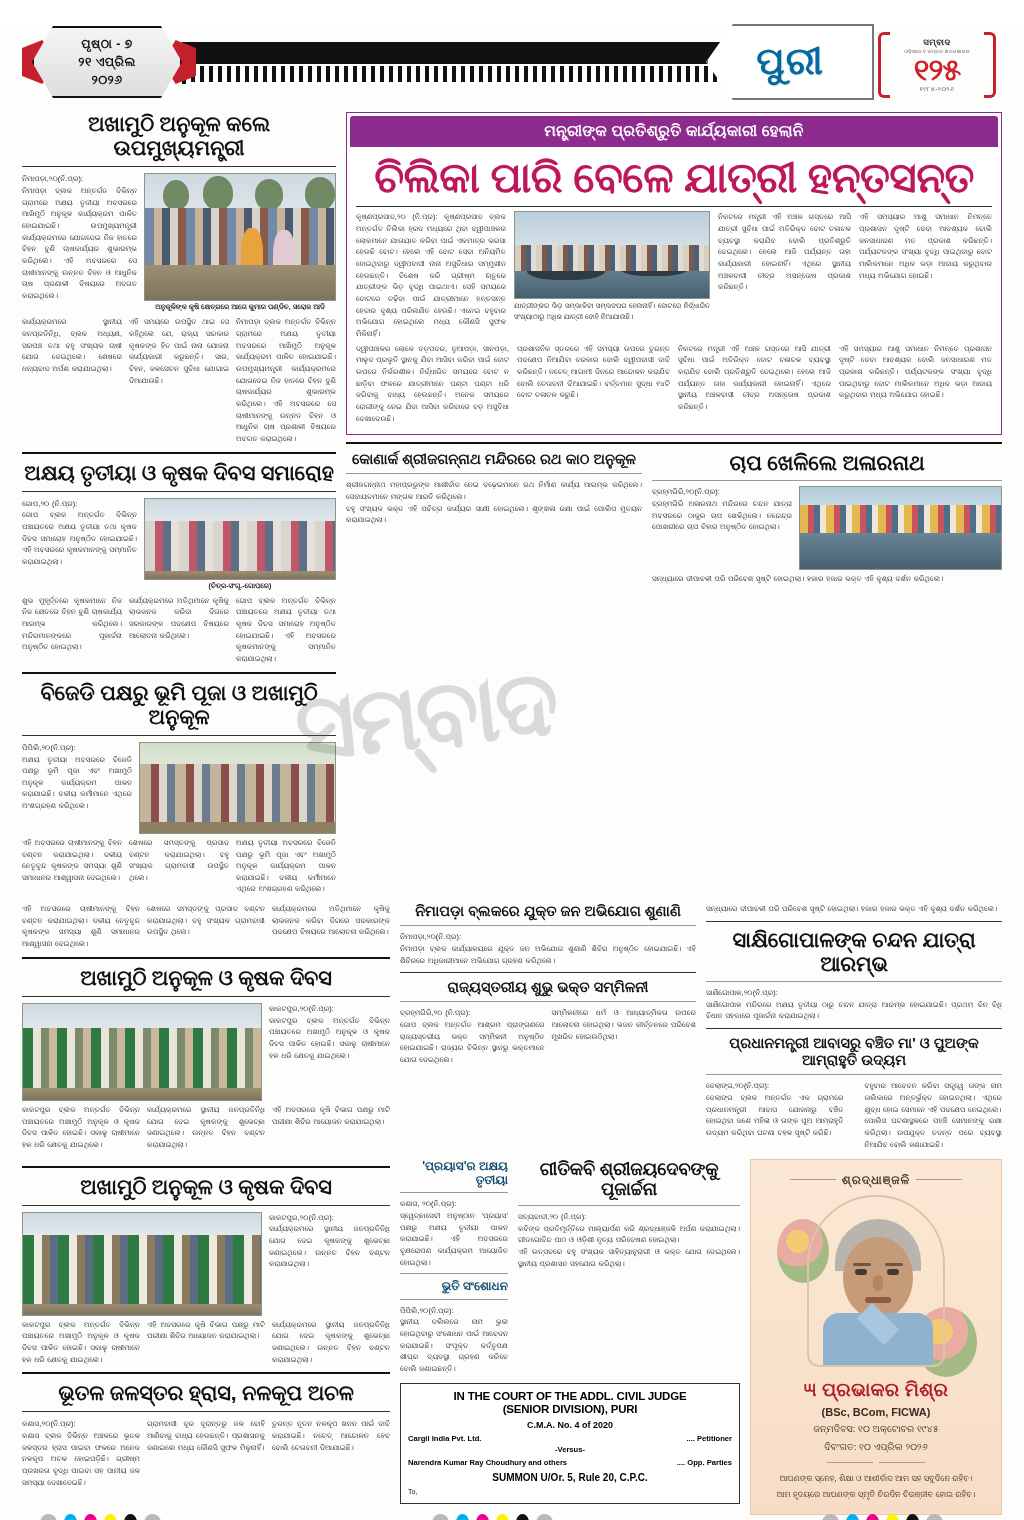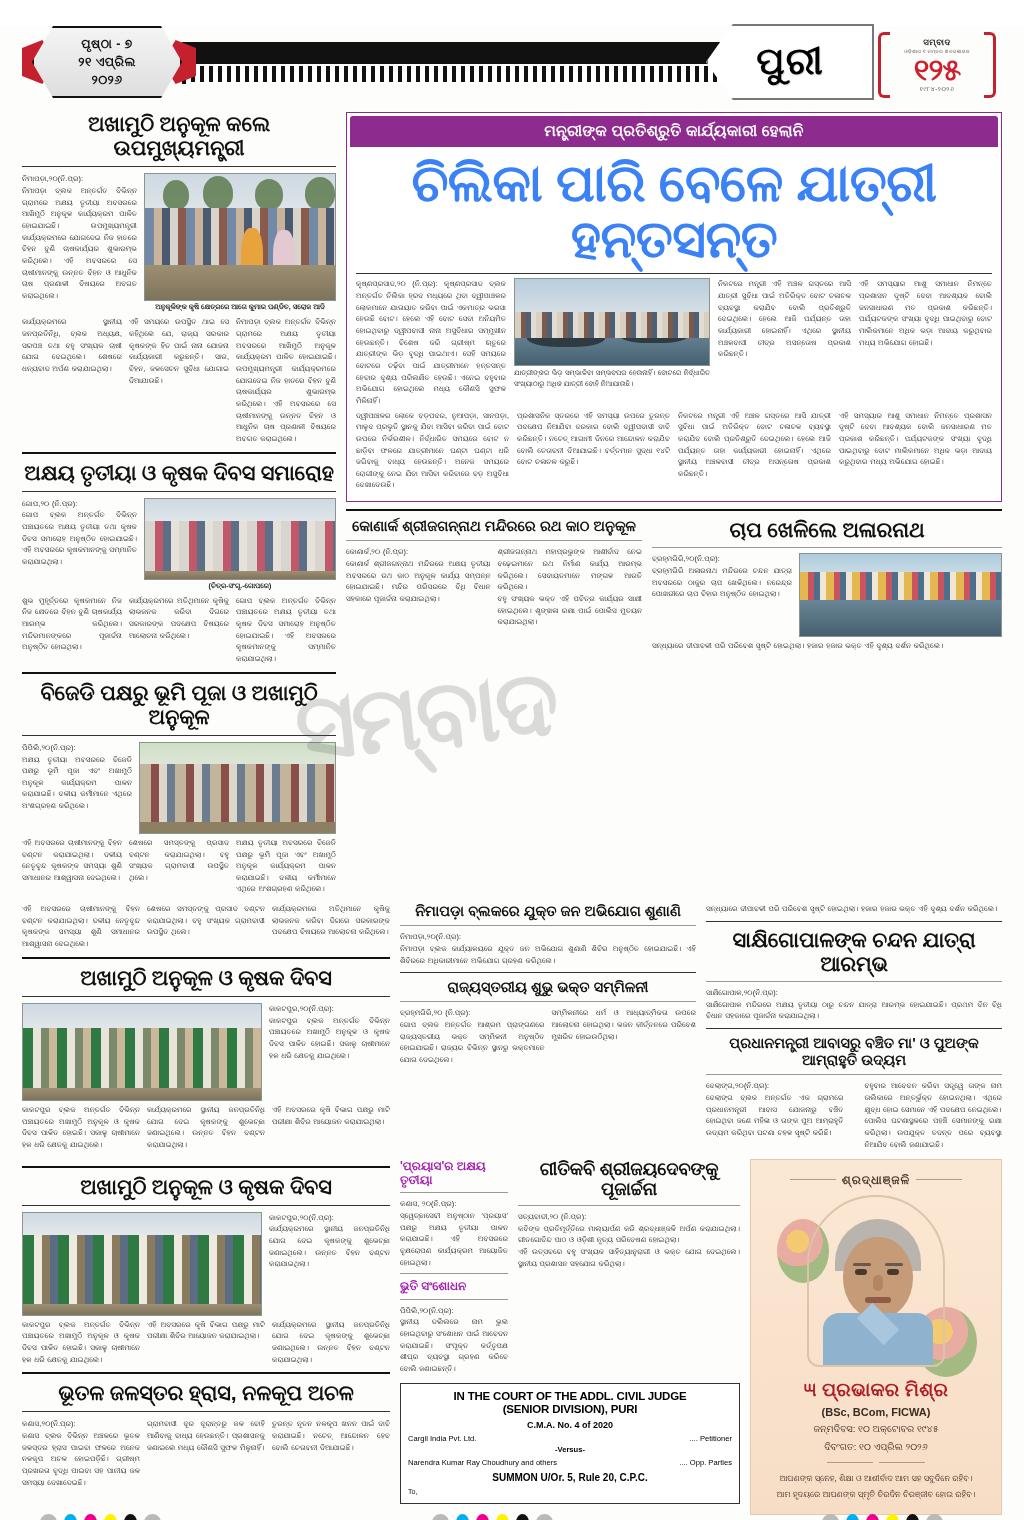--- a/index.html
+++ b/index.html
@@ -46,21 +46,21 @@
     border-top:2px solid #fff; border-bottom:2px solid #fff;
   }
   .city-plate {
     position: absolute; right: 128px; top: -2px; width: 168px; height: 76px;
     background: #fff; border: 2px solid #777;
     clip-path: polygon(16% 0,100% 0,100% 100%,16% 100%,0 50%);
     display: flex; align-items: center; justify-content: center;
     z-index: 4;
   }
   .city-plate .city {
-    font-size: 38px; font-weight: bold; color: #000000; letter-spacing: 1px;
+    font-size: 38px; font-weight: bold; color: #0369a1; letter-spacing: 1px;
     text-shadow: 1px 1px 0 #ddd;
   }
   .anniv {
     position: absolute; right: 6px; top: 0; width: 118px; height: 78px;
     display: flex; flex-direction: column; align-items: center; justify-content: center;
     z-index: 4;
   }
   .anniv .brk { position:absolute; top:6px; bottom:6px; width:12px; border:3px solid #c5202e; }
   .anniv .brk.l { left: 0; border-right: none; border-radius: 6px 0 0 6px;}
   .anniv .brk.r { right: 0; border-left: none; border-radius: 0 6px 6px 0;}
@@ -75,25 +75,25 @@
   .colblock { }
   .hl-med {
     font-size: 21px; font-weight: bold; color: #111; line-height: 1.15;
     text-align: center; letter-spacing: -.2px;
   }
   .hl-sm {
     font-size: 14.5px; font-weight: bold; color: #111; line-height: 1.18;
     text-align: center;
   }
   .hl-xs {
-    font-size: 12px; font-weight: bold; color: #a21caf; line-height: 1.2;
-    text-align: left;
+    font-size: 12px; font-weight: bold; color: #0c4a6e; line-height: 1.2;
+    text-align: right;
   }
   .hl-hero {
-    font-size: 52px; font-weight: bold; color: #3b82f6; line-height: 1.08;
+    font-size: 42px; font-weight: bold; color: #be185d; line-height: 1.08;
     text-align: center; letter-spacing: -.6px;
   }
   .kicker {
     background: #8e2b8e; color: #fff; font-size: 15.5px; font-weight: bold;
     text-align: center; padding: 6px 4px 7px; letter-spacing: .2px;
     border-radius: 3px 3px 0 0;
   }
   .hero-box { border: 1.5px solid #8e2b8e; padding: 3px 3px 6px; background: #fff; }
 
   hr.thin { border: none; border-top: 1px solid #333; margin: 6px 0; }
@@ -116,21 +116,21 @@
                  #7389a8 0 9px,#c9b39a 9px 17px,#4a5a70 17px 25px,#d8d3cb 25px 33px,#8a5a4a 33px 41px); }
   .ph-water { position:absolute; left:0; right:0; bottom:0; height:46%;
               background: linear-gradient(180deg,#6f8c9c,#46606f); }
   .ph-boat { position:absolute; background:#2f3b42; border-radius:0 0 40% 40%; }
   .ph-figure { position:absolute; background:#c99; border-radius:40% 40% 10% 10%; }
 
   
   .legal { border: 1px solid #333; padding: 6px 7px; background: #fff; }
   .legal h3 { font-size: 11.5px; text-align:center; font-weight:bold; line-height:1.2; letter-spacing:-.2px; }
   .legal h4 { font-size: 9px; text-align:center; font-weight:bold; margin-top:3px;}
-  .legal .row2 { display:flex; justify-content:space-between; font-size:7.6px; font-weight:normal; margin-top:4px;}
+  .legal .row2 { display:flex; justify-content:space-between; font-size:7.6px; font-weight:bold; margin-top:4px;}
   .legal .vs { text-align:center; font-size:7.6px; font-weight:bold; margin:2px 0;}
   .legal .summon { text-align:center; font-size:10px; font-weight:bold; margin:5px 0 4px;}
   .legal p { font-size: 7.1px; line-height:1.45; text-align:justify; color:#111; }
 
   
   .memorial {
     background: linear-gradient(180deg,#fbe8d4,#f7ddc6);
     border: 1px solid #e3c9ae; padding: 10px 10px 12px;
     text-align:center; position:relative; height:100%;
   }
@@ -356,24 +356,20 @@
         </div>
 
         <hr class="thick">
 
         <div class="row">
           <div style="width:296px">
             <div class="hl-sm">କୋଣାର୍କ ଶ୍ରୀଜଗନ୍ନାଥ ମନ୍ଦିରରେ ରଥ କାଠ ଅନୁକୂଳ</div>
             <hr class="hair">
             <div style="display:flex;gap:7px">
               <div style="flex:1">
-                <div class="para">କୋଣାର୍କ,୨୦ (ନି.ପ୍ର):</div>
-                <div class="para">କୋଣାର୍କ ଶ୍ରୀଜଗନ୍ନାଥ ମନ୍ଦିରରେ ଅକ୍ଷୟ ତୃତୀୟା ଅବସରରେ ରଥ କାଠ ଅନୁକୂଳ କାର୍ଯ୍ୟ ସମ୍ପନ୍ନ ହୋଇଯାଇଛି। ମନ୍ଦିର ପରିସରରେ ବିଧି ବିଧାନ ସହକାରେ ପୂଜାର୍ଚ୍ଚନା କରାଯାଇଥିଲା।</div>
-              </div>
-              <div style="flex:1">
                 <div class="para">ଶ୍ରୀଜଗନ୍ନାଥ ମହାପ୍ରଭୁଙ୍କ ଆଶୀର୍ବାଦ ନେଇ ବଢ଼େଇମାନେ ରଥ ନିର୍ମାଣ କାର୍ଯ୍ୟ ଆରମ୍ଭ କରିଥିଲେ। ସେବାୟତମାନେ ମଙ୍ଗଳ ଆରତି କରିଥିଲେ।</div>
                 <div class="para">ବହୁ ସଂଖ୍ୟକ ଭକ୍ତ ଏହି ପବିତ୍ର କାର୍ଯ୍ୟର ସାକ୍ଷୀ ହୋଇଥିଲେ। ଶୃଙ୍ଖଳା ରକ୍ଷା ପାଇଁ ପୋଲିସ ମୁତୟନ କରାଯାଇଥିଲା।</div>
               </div>
             </div>
           </div>
           <div style="flex:1">
             <div class="hl-med">ଚାପ ଖେଳିଲେ ଅଳାରନାଥ</div>
             <hr class="hair">
             <div style="display:flex;gap:7px">
               <div style="width:140px">

